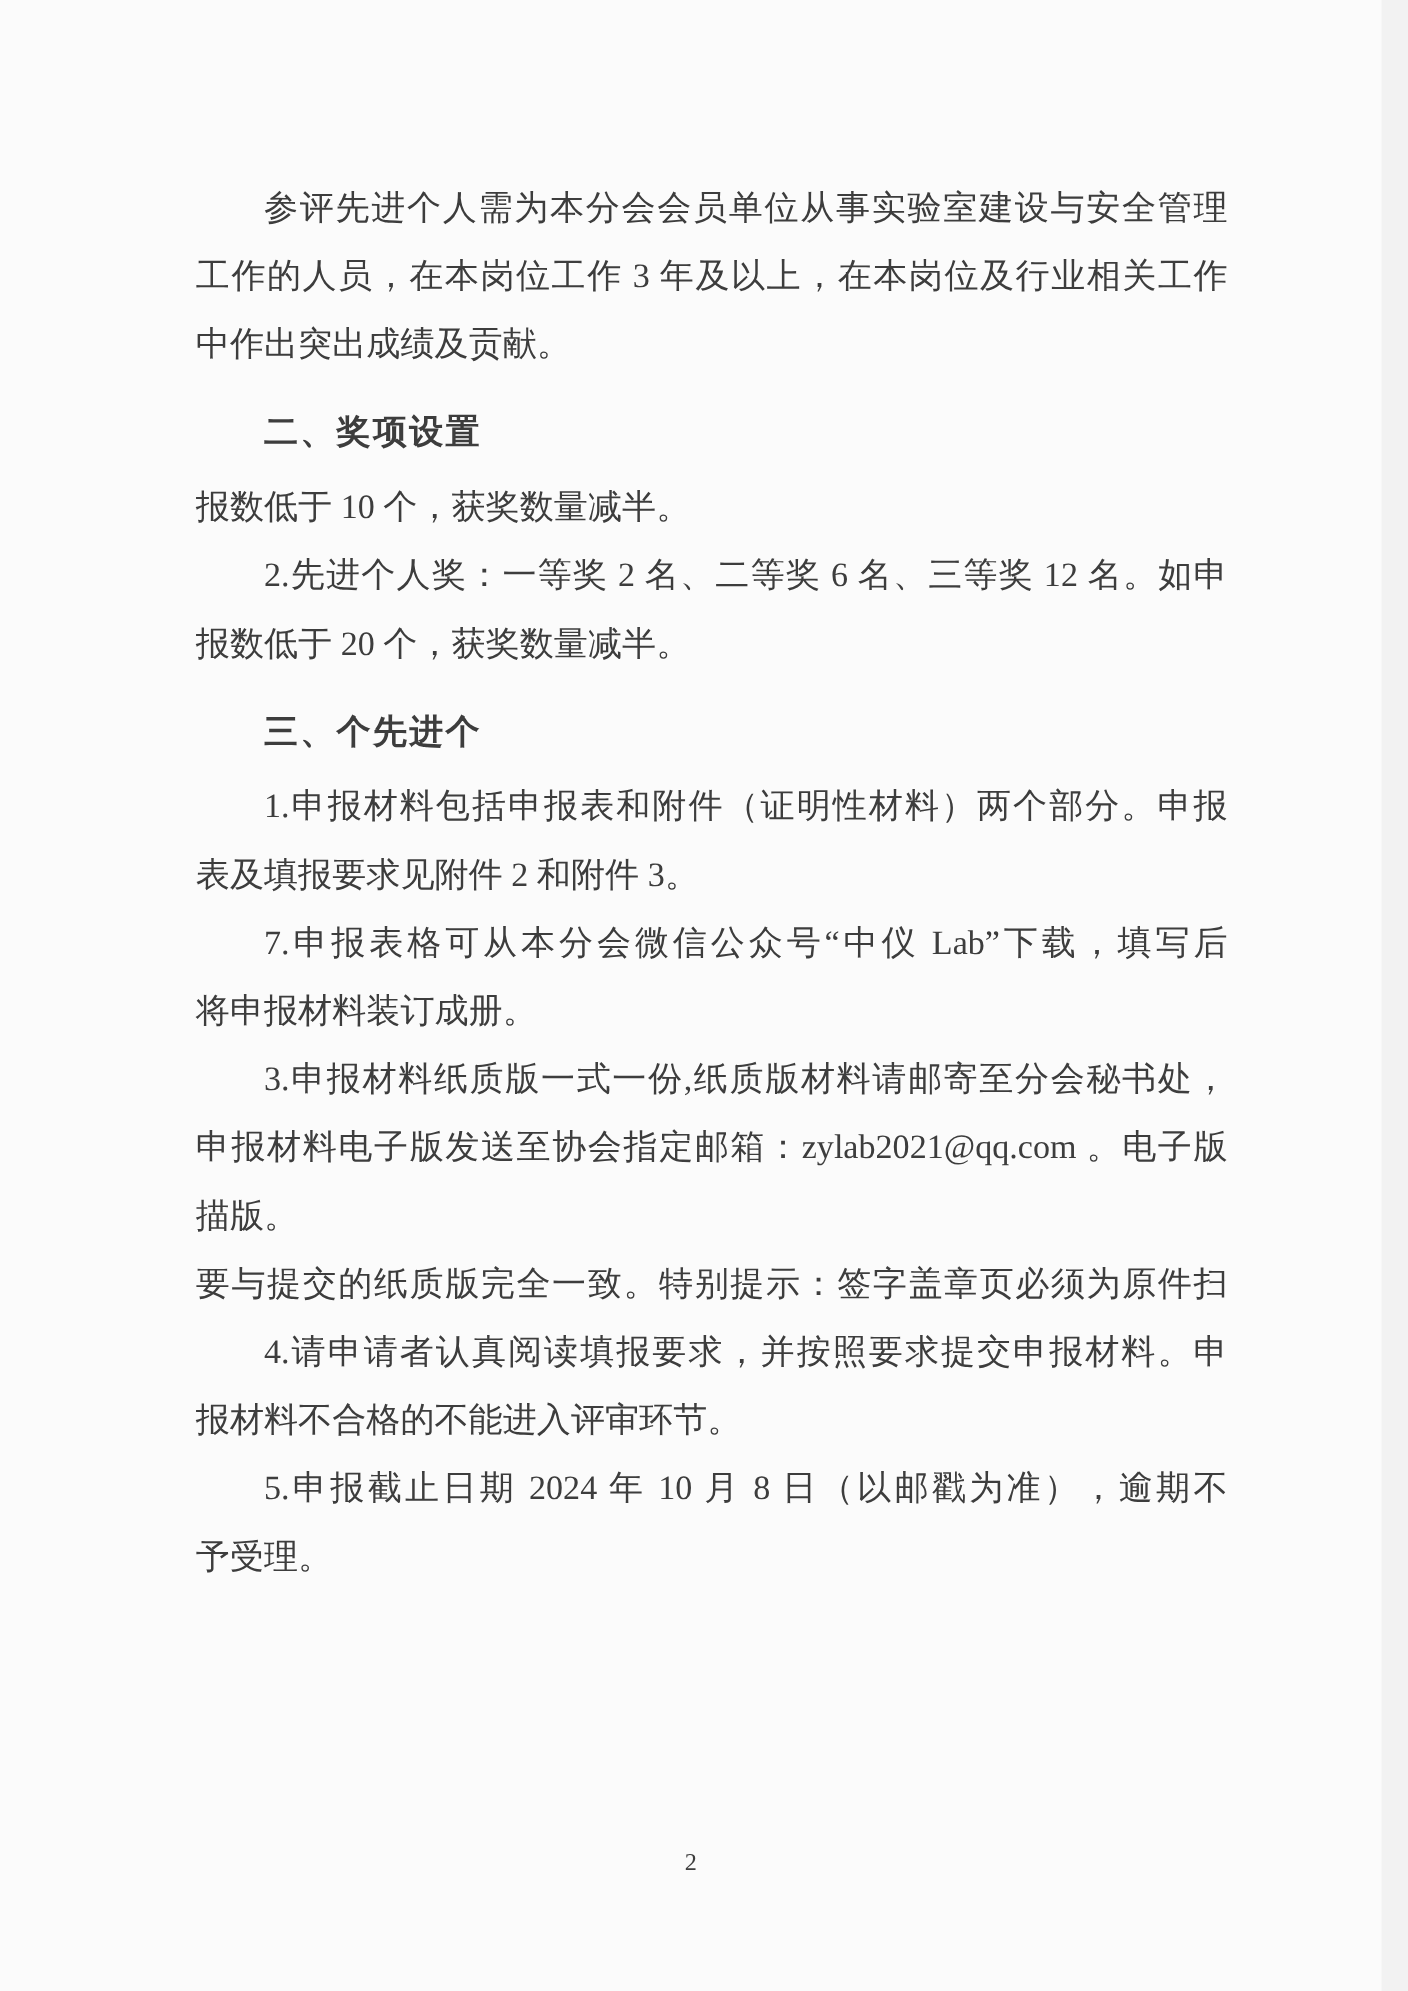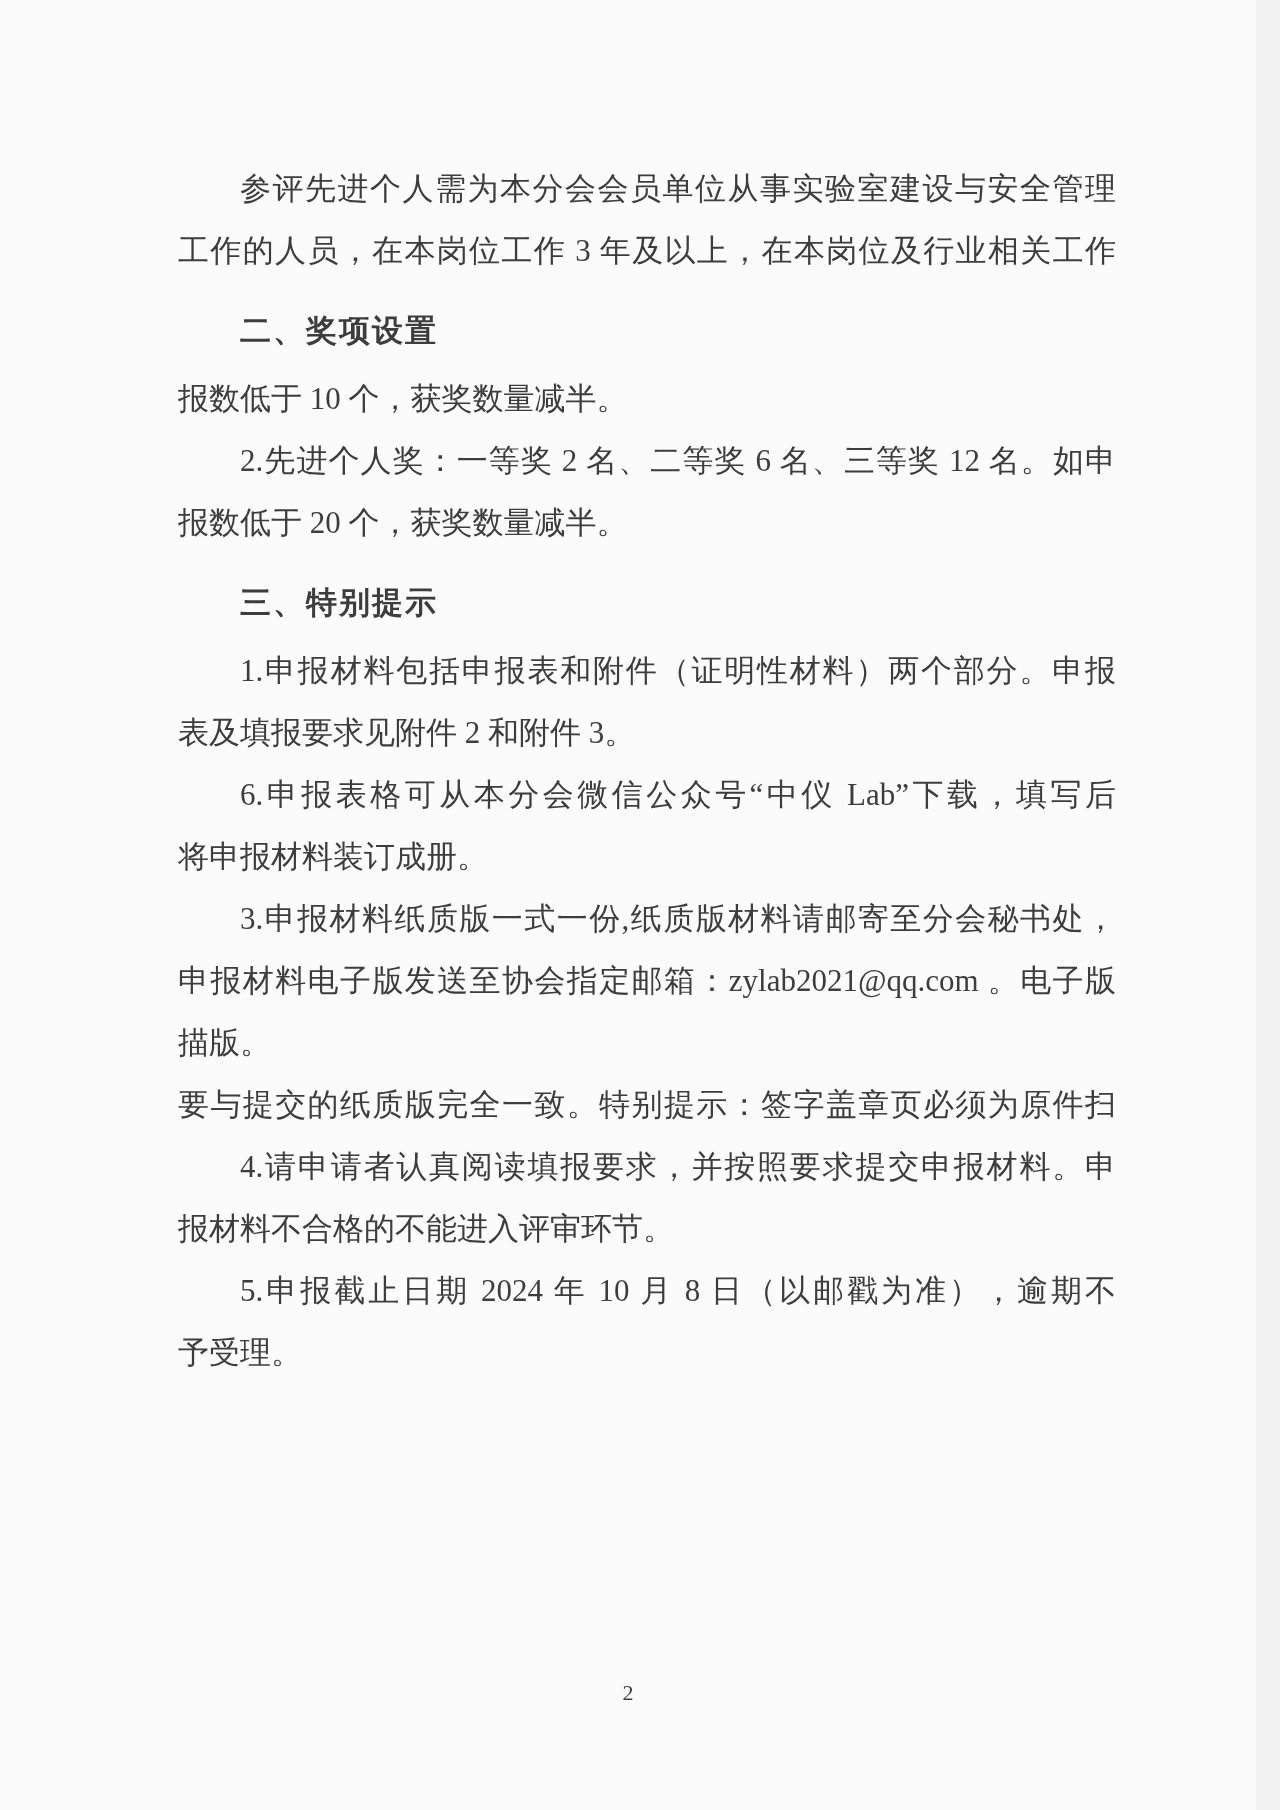--- a/index.html
+++ b/index.html
@@ -65,40 +65,41 @@
   }
 </style>
 </head>
 <body>
 
 <div class="page" style="background: rgb(251, 251, 251); color: rgb(61, 61, 61);">
   <div class="content" id="content">
       <div class="block paragraph">
         <div class="line indent fill">参评先进个人需为本分会会员单位从事实验室建设与安全管理</div>
         <div class="line fill">工作的人员，在本岗位工作 3 年及以上，在本岗位及行业相关工作</div>
+        <div class="line">中作出突出成绩及贡献。</div>
       </div>
       <div class="block heading">
         <div class="line indent">二、奖项设置</div>
       </div>
       <div class="block paragraph">
         <div class="line">报数低于 10 个，获奖数量减半。</div>
       </div>
       <div class="block paragraph">
         <div class="line indent fill">2.先进个人奖：一等奖 2 名、二等奖 6 名、三等奖 12 名。如申</div>
         <div class="line">报数低于 20 个，获奖数量减半。</div>
       </div>
       <div class="block heading">
-        <div class="line indent">三、特别提示</div>
+        <div class="line indent">三、个先进个</div>
       </div>
       <div class="block paragraph">
         <div class="line indent fill">1.申报材料包括申报表和附件（证明性材料）两个部分。申报</div>
         <div class="line">表及填报要求见附件 2 和附件 3。</div>
       </div>
       <div class="block paragraph">
-        <div class="line indent fill">6.申报表格可从本分会微信公众号“中仪 Lab”下载，填写后</div>
+        <div class="line indent fill">7.申报表格可从本分会微信公众号“中仪 Lab”下载，填写后</div>
         <div class="line">将申报材料装订成册。</div>
       </div>
       <div class="block paragraph">
         <div class="line indent fill">3.申报材料纸质版一式一份,纸质版材料请邮寄至分会秘书处，</div>
         <div class="line fill">申报材料电子版发送至协会指定邮箱：zylab2021@qq.com 。电子版</div>
         <div class="line">描版。</div>
         <div class="line fill">要与提交的纸质版完全一致。特别提示：签字盖章页必须为原件扫</div>
       </div>
       <div class="block paragraph">
         <div class="line indent fill">4.请申请者认真阅读填报要求，并按照要求提交申报材料。申</div>

